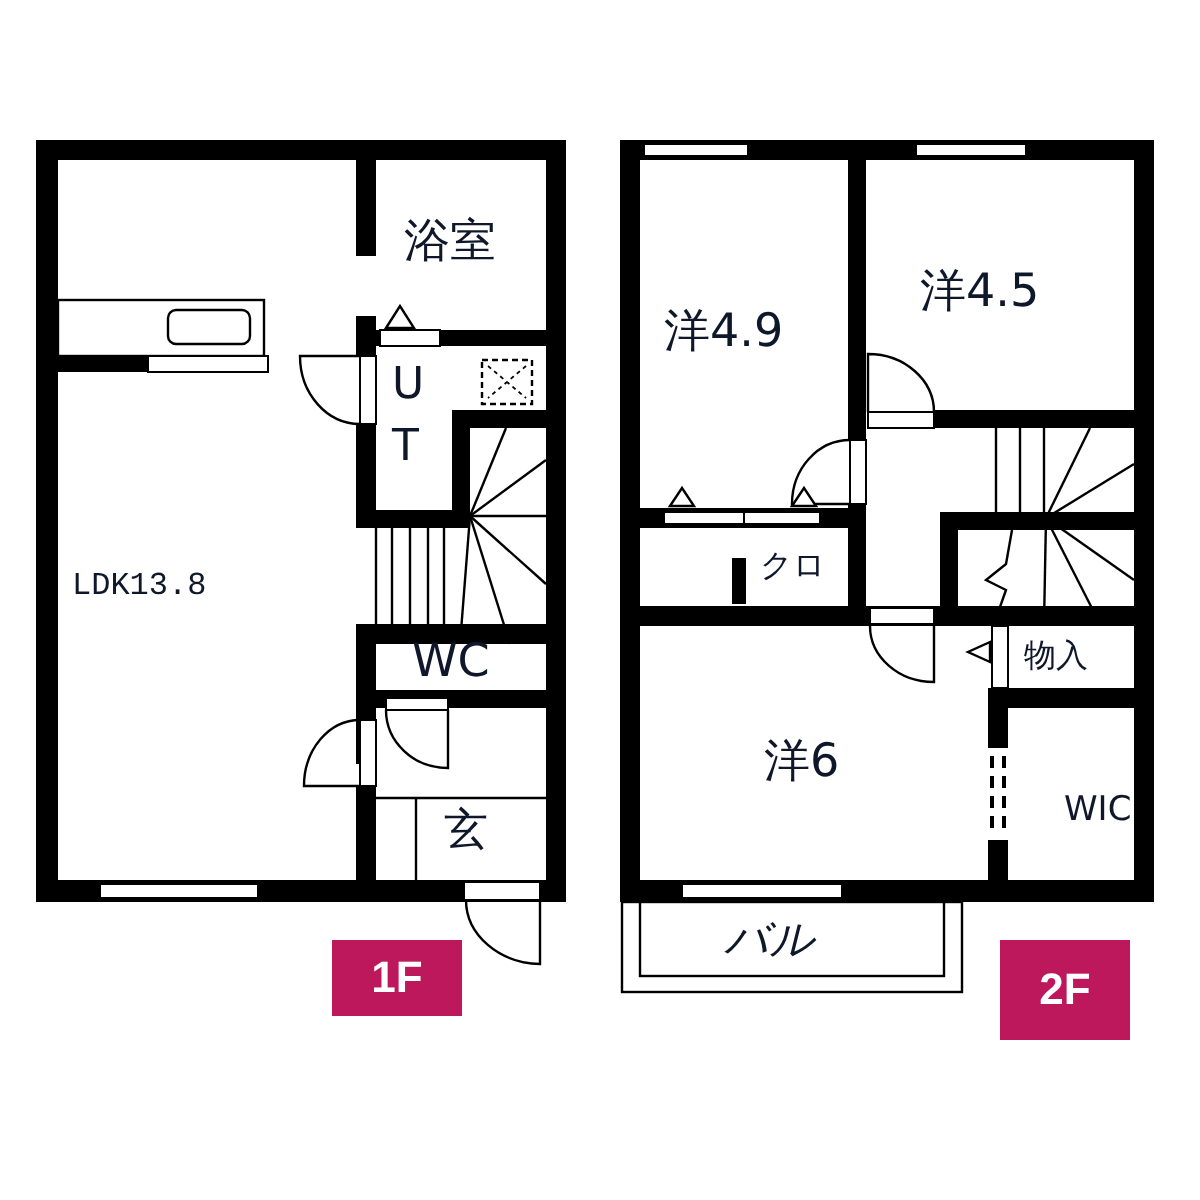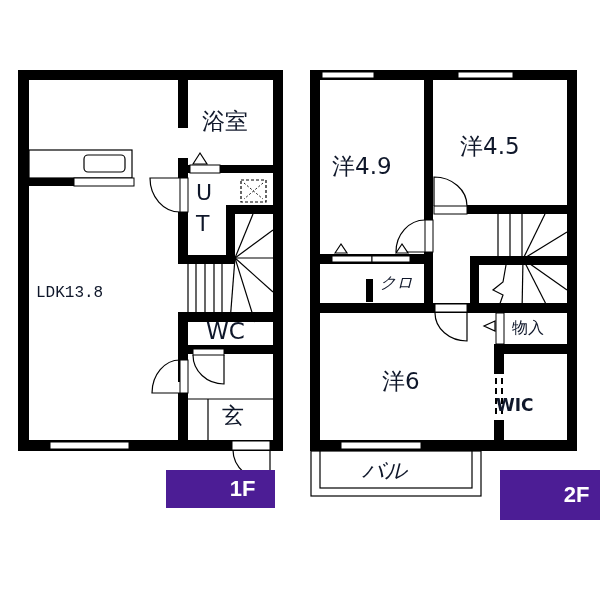--- a/index.html
+++ b/index.html
@@ -1,19 +1,19 @@
 <!DOCTYPE html>
 <html><head>
 <meta charset="utf-8">
 <style>
   html, body { margin:0; padding:0; background:#ffffff; }
   body { width:600px; height:600px; position:relative; overflow:hidden; font-family:"DejaVu Sans", sans-serif; }
   .plan { position:absolute; left:0; top:0; width:600px; height:600px; }
   .label { position:absolute; color:#0f172a; white-space:nowrap; line-height:1; }
-  .badge { position:absolute; background:#4c1d95; color:#ffffff; font-family:"Liberation Sans", sans-serif; font-weight:bold; font-size:22px; display:flex; align-items:center; justify-content:center;padding-left:44px; }
+  .badge { position:absolute; background:#be185d; color:#ffffff; font-family:"Liberation Sans", sans-serif; font-weight:bold; font-size:22px; display:flex; align-items:center; justify-content:center; }
 </style>
 </head>
 <body>
 
 <svg class="plan" width="600" height="600" viewBox="0 0 600 600" xmlns="http://www.w3.org/2000/svg">
 
   <g>
 
     <rect x="18" y="70" width="265" height="10" fill="#000"></rect>
     <rect x="18" y="70" width="11" height="381" fill="#000"></rect>
@@ -139,20 +139,20 @@
 
 <div class="label" style="left:36px; top:285px; font-size:16px;font-family:Liberation Mono, monospace;">LDK13.8</div>
 <div class="label" style="left:202px; top:110px; font-size:23px;">浴室</div>
 <div class="label" style="left:196px; top:182px; font-size:22px;">U</div>
 <div class="label" style="left:196px; top:213px; font-size:22px;">T</div>
 <div class="label" style="left:206px; top:320px; font-size:23px;">WC</div>
 <div class="label" style="left:222px; top:405px; font-size:22px;">玄</div>
 
 <div class="label" style="left:332px; top:155px; font-size:23px;">洋4.9</div>
 <div class="label" style="left:460px; top:135px; font-size:23px;">洋4.5</div>
-<div class="label" style="left:380px; top:275px; font-size:16px;font-style:italic;">クロ</div>
+<div class="label" style="left:380px; top:275px; font-size:16px;">クロ</div>
 <div class="label" style="left:512px; top:320px; font-size:16px;text-align:right;">物入</div>
 <div class="label" style="left:382px; top:370px; font-size:23px;">洋6</div>
-<div class="label" style="left:496px; top:397px; font-size:17px;font-weight:bold;">WIC</div>
+<div class="label" style="left:532px; top:397px; font-size:17px;">WIC</div>
 <div class="label" style="left:362px; top:460px; font-size:22px;font-style:italic;">バル</div>
 
 <div class="badge" style="left:166px; top:470px; width:65px; height:38px;">1F</div>
 <div class="badge" style="left:500px; top:470px; width:65px; height:50px;">2F</div>
 
 </body></html>

